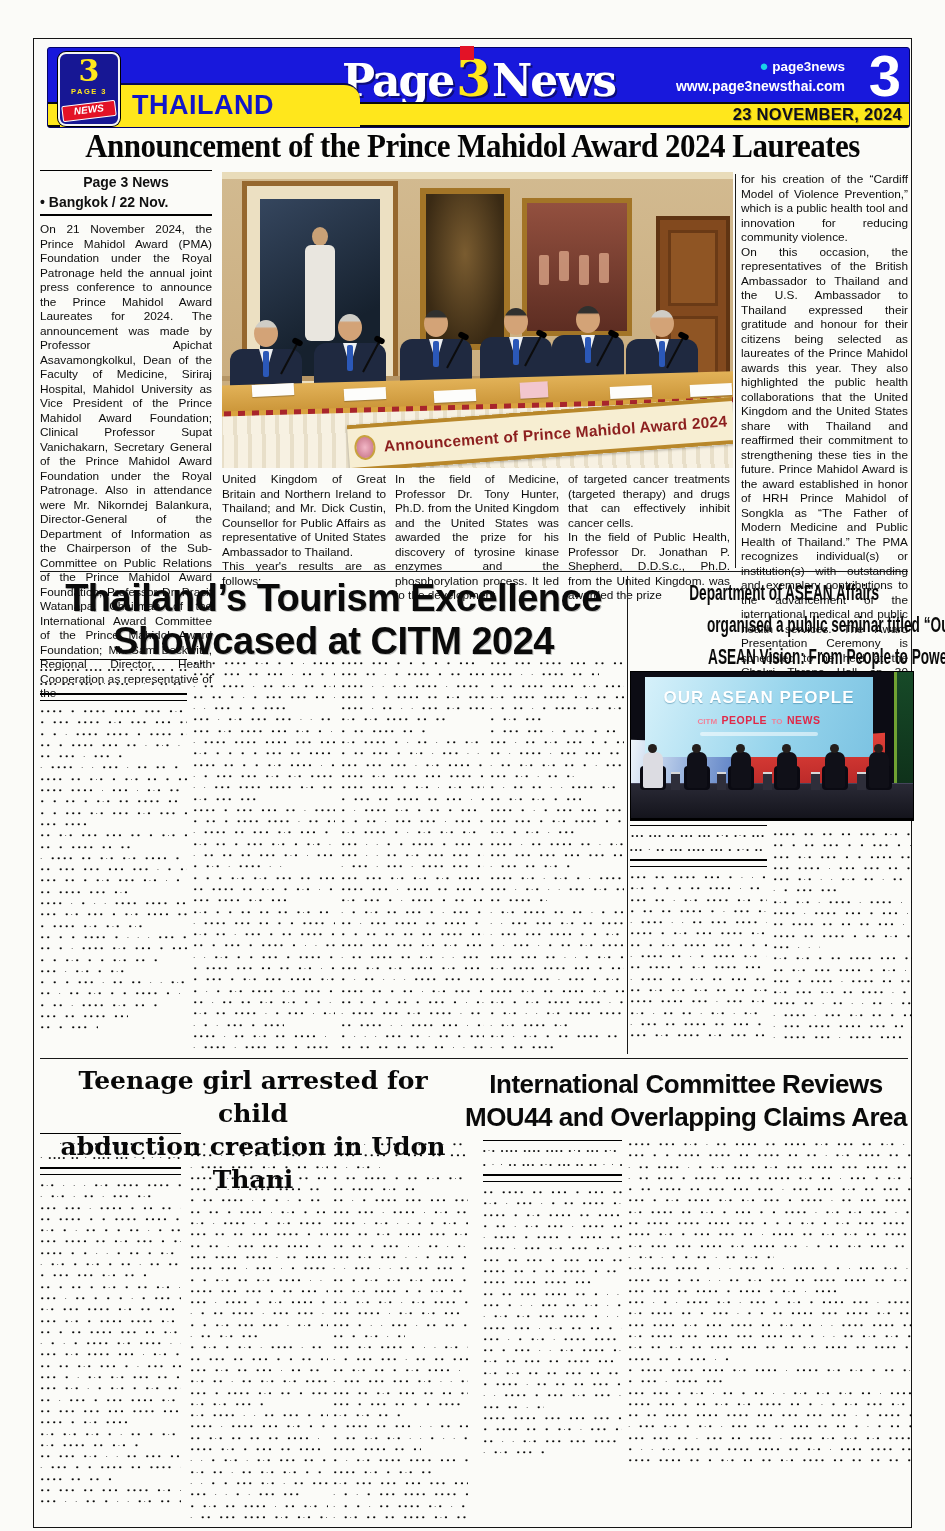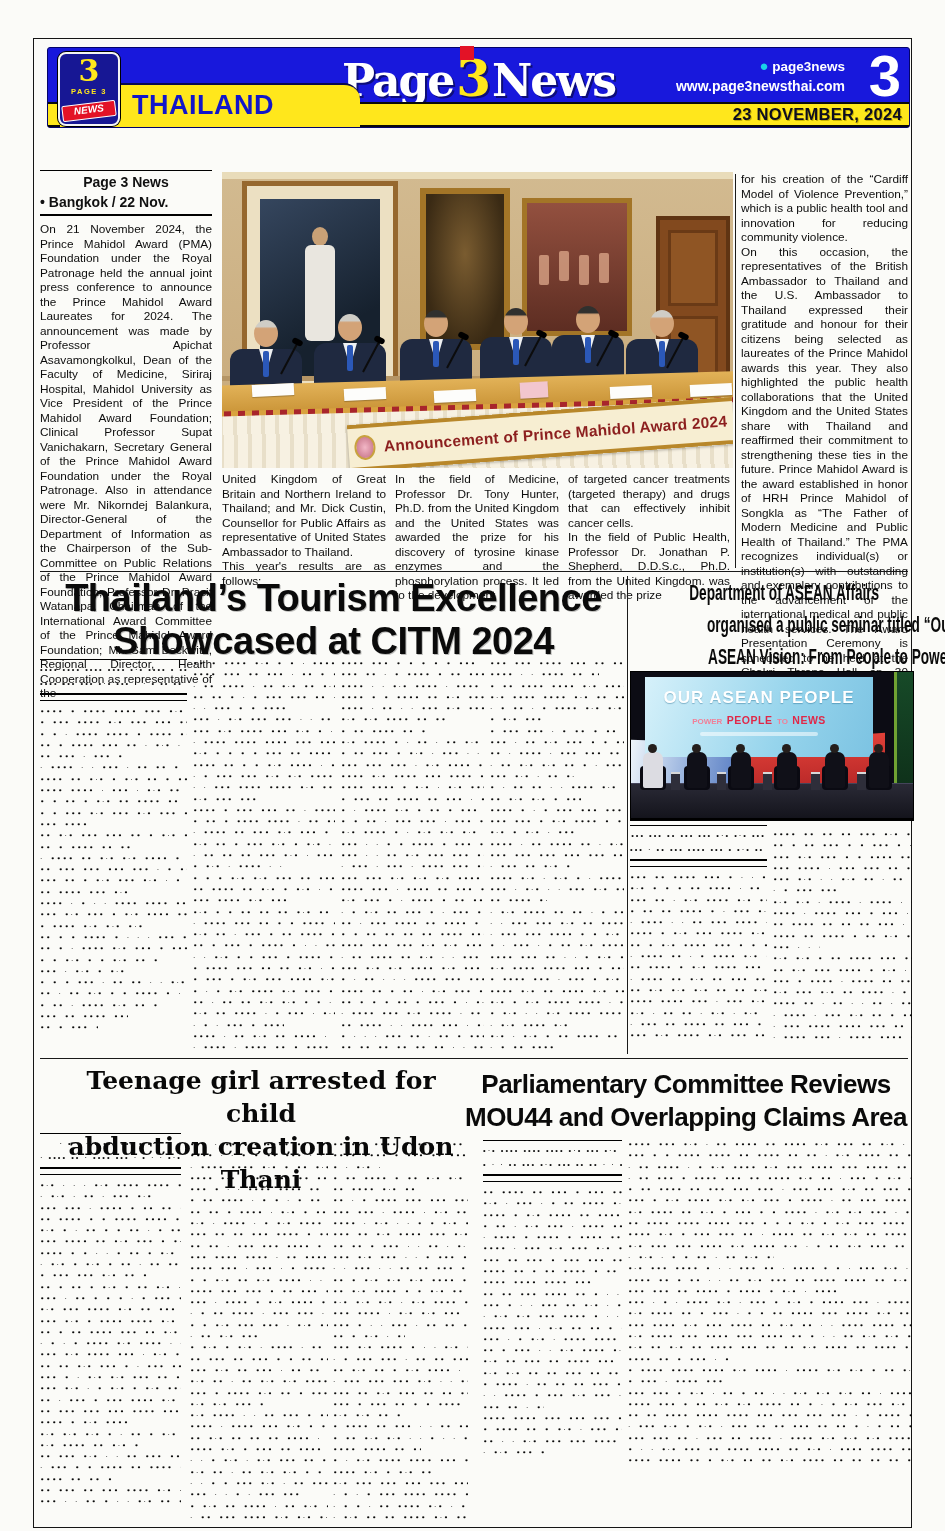--- a/index.html
+++ b/index.html
@@ -39,21 +39,21 @@
 
   
   .hl-lead{left:40px;top:126px;width:865px;text-align:center;white-space:nowrap;}
   .hl-lead span{display:inline-block;transform:scaleY(1.12);transform-origin:top;
         font-family:"Liberation Serif",serif;font-weight:bold;font-size:31px;letter-spacing:-.5px;color:#050505;}
   .hl-citm{left:40px;top:577px;width:587px;text-align:center;font-weight:bold;font-size:38px;line-height:43px;
         letter-spacing:-.5px;color:#0a0a0a;text-shadow:1px 1px 0 rgba(0,0,0,.25);}
   .hl-asean{left:631px;top:578px;width:282px;text-align:center;line-height:30px;white-space:nowrap;}
   .hl-asean div span{display:inline-block;transform:scaleX(.62);transform-origin:center;
         font-weight:bold;font-size:22px;color:#0a0a0a;}
-  .hl-udon{left:56px;top:1064px;width:410px;text-align:center;font-family:"DejaVu Serif",serif;
+  .hl-udon{left:48px;top:1064px;width:410px;text-align:center;font-family:"DejaVu Serif",serif;
         font-weight:bold;font-size:25px;line-height:33px;color:#080808;}
   .hl-mou{left:460px;top:1068px;width:452px;text-align:center;font-weight:bold;font-size:26px;line-height:33px;
         letter-spacing:-.5px;color:#0a0a0a;}
 
   
   .bodytext{font-size:11.8px;line-height:14.5px;text-align:justify;white-space:pre-line;color:#0c0c0c;}
   .byline-box .rule1{border-top:1.5px solid #000;}
   .byline-box .src{text-align:center;font-weight:bold;font-size:14px;padding:3px 0 2px;}
   .byline-box .loc{font-weight:bold;font-size:14px;padding:2px 0 4px;}
   .byline-box .rule2{border-top:2.5px solid #000;margin-bottom:6px;}
@@ -157,20 +157,21 @@
       <div class="lnews">NEWS</div>
     </div>
     <div id="masthead"><span>Page</span><span class="m3"><i></i><span>3</span></span><span>News</span></div>
     <div id="hdr-right">
       <div class="soc"><span class="dot">●</span> <span>page3news</span></div>
       <div class="web">www.page3newsthai.com</div>
     </div>
     <div id="page-num">3</div>
   </div>
 
+  <div class="abs hl-lead"><span>Announcement of the Prince Mahidol Award 2024 Laureates</span></div>
 
   <div class="abs" style="left:40px;top:170px;width:172px;">
     <div class="byline-box">
       <div class="rule1"></div>
       <div class="src">Page 3 News</div>
       <div class="loc">• Bangkok  /  22  Nov.</div>
       <div class="rule2"></div>
     </div>
     <div class="bodytext">On 21 November 2024, the Prince Mahidol Award (PMA) Foundation under the Royal Patronage held the annual joint press conference to announce the Prince Mahidol Award Laureates for 2024. The announcement was made by Professor Apichat Asavamongkolkul, Dean of the Faculty of Medicine, Siriraj Hospital, Mahidol University as Vice President of the Prince Mahidol Award Foundation; Clinical Professor Supat Vanichakarn, Secretary General of the Prince Mahidol Award Foundation under the Royal Patronage. Also in attendance were Mr. Nikorndej Balankura, Director-General of the Department of Information as the Chairperson of the Sub-Committee on Public Relations of the Prince Mahidol Award Foundation; Professor Dr. Prasit Watanapa, Chairman of the International Award Committee of the Prince Mahidol Award Foundation; Mr. Sam Beckwith, Regional Director, Health Cooperation as representative of the</div>
   </div>
@@ -416,21 +417,21 @@
     <div><span>organised a public seminar titled “Our</span></div>
     <div><span>ASEAN Vision: From People to Power”</span></div>
   </div>
   <div class="abs" id="aphoto">
     <div class="jung"></div>
     <div class="lime"></div>
     <div class="bdl"></div>
     <div class="bdr"></div>
     <div class="screen">
       <div class="scr-title">OUR ASEAN PEOPLE</div>
-      <div class="scr-sub"><span class="f-sm">POWER</span> <span class="f-lg">PEOPLE</span> <span class="f-sm">TO</span> <span class="f-lg">NEWS</span></div>
+      <div class="scr-sub"><span class="f-sm">CITM</span> <span class="f-lg">PEOPLE</span> <span class="f-sm">TO</span> <span class="f-lg">NEWS</span></div>
       <div class="thai"></div>
     </div>
     <div class="floor"></div>
     <div class="chair" style="left:9px;"></div>
     <div class="chair" style="left:53px;"></div>
     <div class="chair" style="left:97px;"></div>
     <div class="chair" style="left:143px;"></div>
     <div class="chair" style="left:191px;"></div>
     <div class="chair" style="left:235px;"></div>
     <div class="apn light" style="left:12px;"></div>
@@ -600,21 +601,21 @@
       <div class="rline" style="width: 65.4415%;">•••• •••• •• ••• •• •·• •• · · · · ••• • •• •·• · •·• •••• •• ••• · • ••• • • •·• •·• •• · •·• ••• •·• •••• •</div>
       <div class="rline" style="width: 100%;">• · •·• •••• •••• ••• ••• · ••• •·• •• • •·• · • · ••• · • · • •••• •• •• • •·• ••• • · ••• · •••• ••• ••••</div>
       <div class="rline" style="width: 73.7704%;">•••• •·• • •·• •••• •·• •·• · • ••• •• ••• • •••• • •·• •••• •• •·• ••• •• •·• ••• •• •••• • · •••• • · •·• •••• • ••••</div>
       <div class="rline" style="width: 100%;">•·• ••• ••• ••• ••• •••• ••• •·• ••• ••• •• •• · •• •·• •• • •••• •• •·• •·• · •• ••• •·• · •••• · ••• •·• •• •·• • •·•</div>
       <div class="rline" style="width: 100%;">· • · • ••• •••• •••• •• · •·• • •• • •·• •••• •••• •• • · •• · ••• · •••• •• •••• ••• • ••• ••• · • ••• •••</div>
       <div class="rline" style="width: 100%;">· • • · •• •••• •·• · •• •·• ••• • •·• ••• •••• • · · • •·• •• •••• ••• •• · ••• •·• •• •••• • • • •••• ••</div>
       <div class="rline" style="width: 100%;">· •·• •• •• •••• •·• •••• ••• •• · · • ••• •••• · • •·• •·• •••• •·• •• •• • • •• •·• ••• •·• •••• •• •·• •• •• ••</div>
     </div>
 
   <div class="abs hl-mou">
-    <div>Parliamentary Committee Reviews</div>
+    <div>International Committee Reviews</div>
     <div>MOU44 and Overlapping Claims Area</div>
   </div>
   <div class="rcol" style="left:483px;top:1139px;width:139px;">
       <div>
         <div class="rb-rule"></div>
         <div class="rb-center">•·• •••• •••• •••• •·• ••• •·• •••</div>
         <div class="rb-left">• · · •• ••• •·• ••• •• •• · · ••</div>
         <div class="rb-double"></div>
       </div>
       <div class="rline" style="width: 100%;">•• •••• •• ••• • ••• •• • •·• •• • •••• ••• ••• · •• · ••• •••• •• •• · •••• •• •·• · •• • •• • ••• •• •••• •</div>

